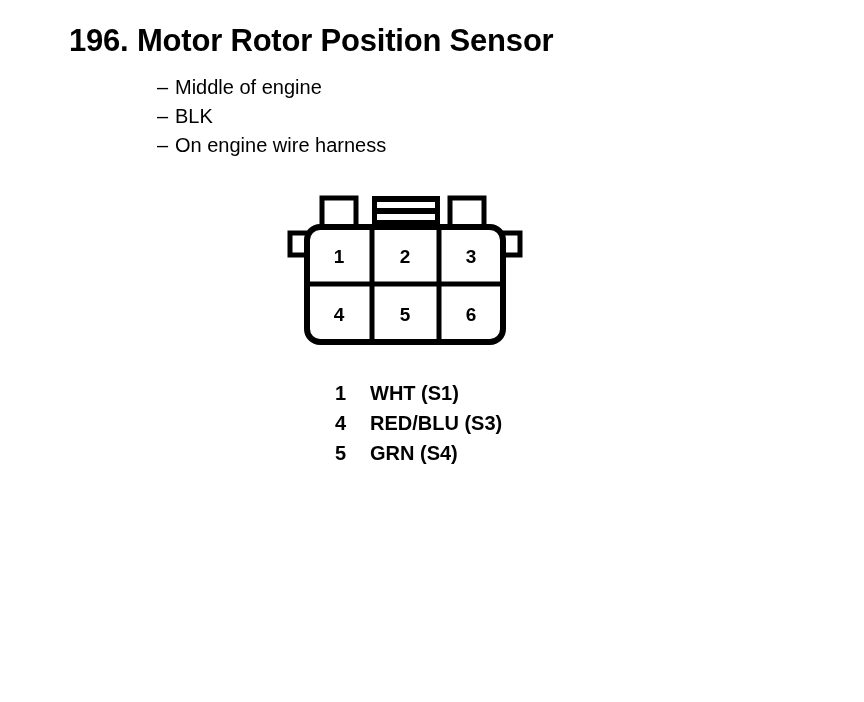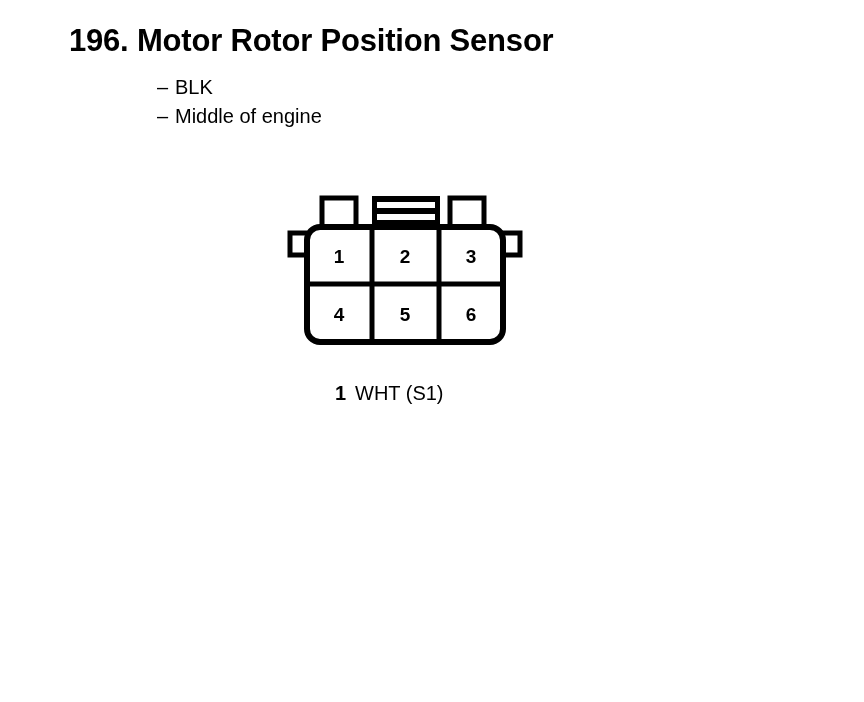--- a/index.html
+++ b/index.html
@@ -79,35 +79,38 @@
     height: 30px;
   }
   .legend-num {
     display: inline-block;
     width: 20px;
     text-align: right;
     font-weight: bold;
   }
   .legend-text {
     display: inline-block;
-    margin-left: 9px;
-    font-weight: normal;
+    margin-left: 24px;
+    font-weight: bold;
   }
 </style>
 </head>
 <body>
 
 <div id="page-title">196. Motor Rotor Position Sensor</div>
 
 <div id="attr-list">
   <span class="attr-row">
+    <span class="attr-dash">–</span><span>Middle of engine</span>
+  </span>
+  <span class="attr-row">
     <span class="attr-dash">–</span><span>BLK</span>
   </span>
   <span class="attr-row">
-    <span class="attr-dash">–</span><span>Middle of engine</span>
+    <span class="attr-dash">–</span><span>On engine wire harness</span>
   </span>
 </div>
 
 <div id="connector">
   <svg width="245" height="155" viewBox="0 0 245 155" xmlns="http://www.w3.org/2000/svg">
 
     <g>
       <rect x="89" y="3" width="68" height="36" fill="#000000"></rect>
       <rect x="94" y="9" width="58" height="6" fill="#ffffff"></rect>
       <rect x="94" y="21" width="58" height="6" fill="#ffffff"></rect>
@@ -145,13 +148,19 @@
     <text class="pin-num" x="56" y="128" text-anchor="middle">4</text>
     <text class="pin-num" x="122" y="128" text-anchor="middle">5</text>
     <text class="pin-num" x="188" y="128" text-anchor="middle">6</text>
   </svg>
 </div>
 
 <div id="pin-legend">
   <div class="legend-row">
     <span class="legend-num">1</span><span class="legend-text">WHT (S1)</span>
   </div>
+  <div class="legend-row">
+    <span class="legend-num">4</span><span class="legend-text">RED/BLU (S3)</span>
+  </div>
+  <div class="legend-row">
+    <span class="legend-num">5</span><span class="legend-text">GRN (S4)</span>
+  </div>
 </div>
 
 </body></html>

